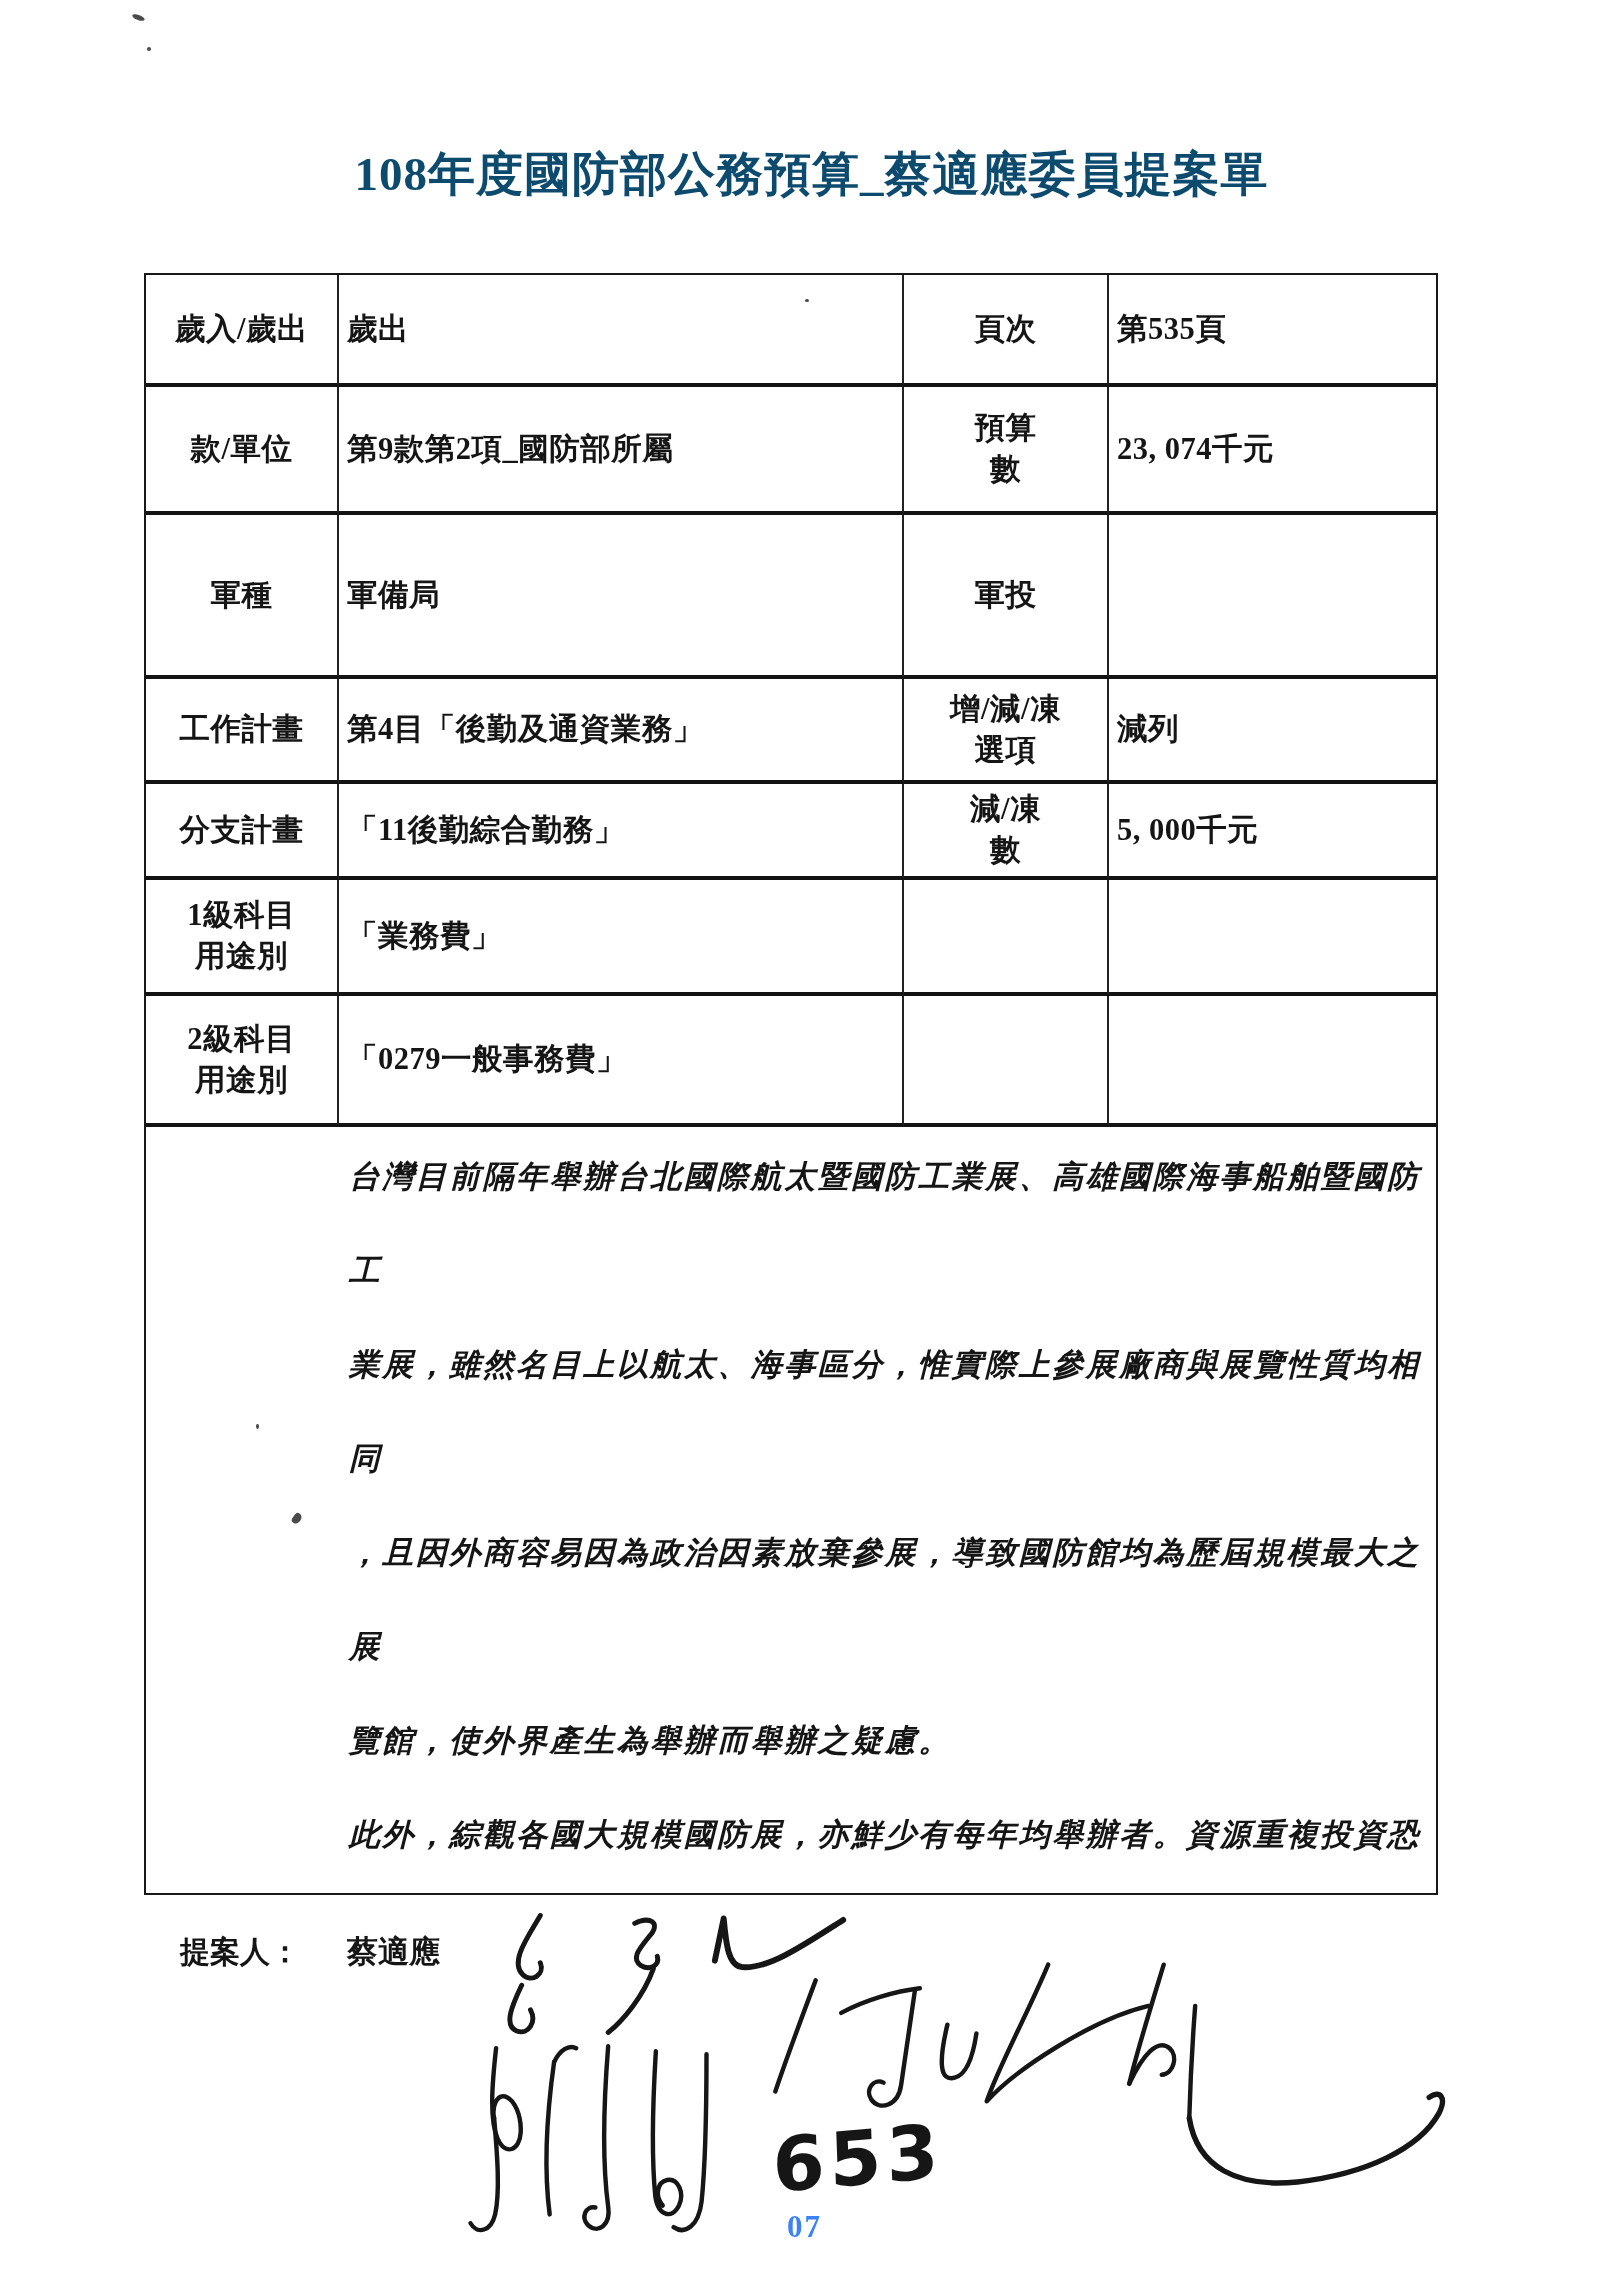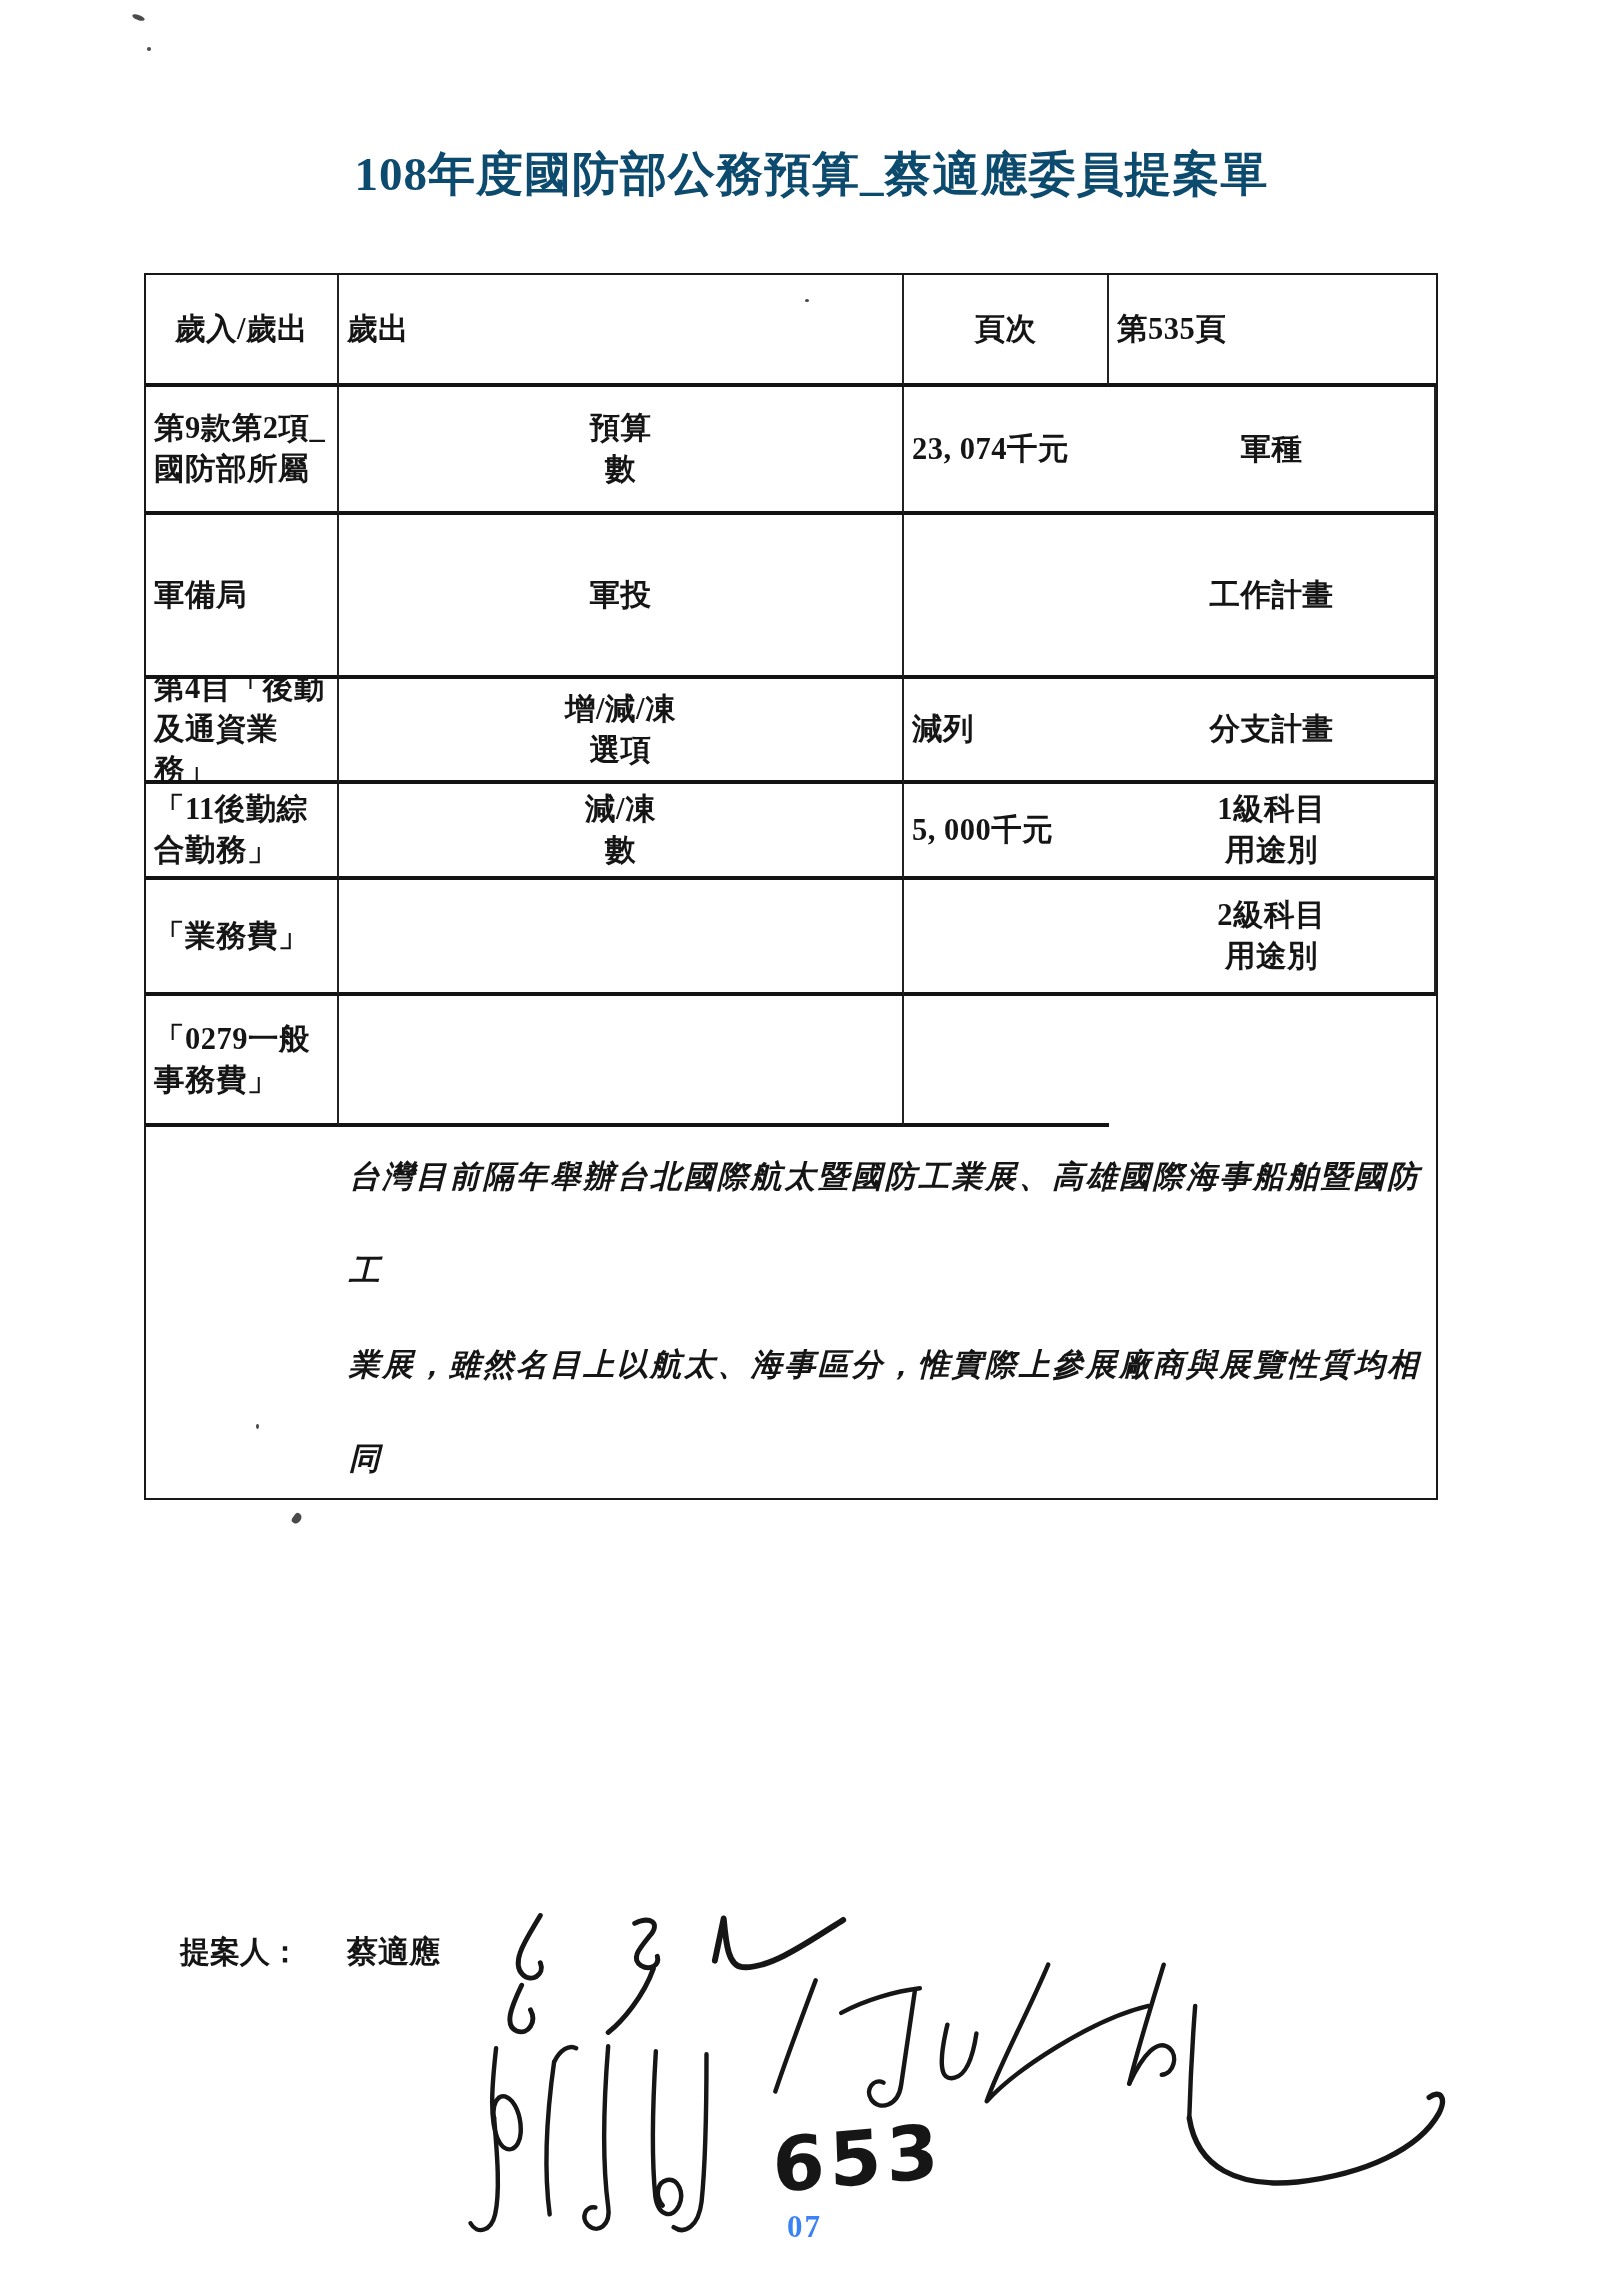--- a/index.html
+++ b/index.html
@@ -8,21 +8,21 @@
     font-family:"Liberation Serif","DejaVu Serif",serif;color:#151515;
     overflow:hidden;
   }
   
   .doc-title{
     position:absolute;top:143px;left:0;width:1623px;text-align:center;
     font-size:47px;font-weight:700;letter-spacing:1px;color:#0c4a6e;
   }
   
   .budget-table{
-    position:absolute;left:144px;top:273px;width:1294px;height:1227px;
+    position:absolute;left:144px;top:273px;width:1294px;height:1622px;
     box-sizing:border-box;border:2.9px solid #181818;border-top-width:2.5px;
     display:grid;
     grid-template-columns:193px 565px 205px 1fr;
     grid-template-rows:112px 128px 164px 105px 96px 116px 131px 1fr;
     background:#fff;
   }
   .cell{
     box-sizing:border-box;border-right:2.5px solid #222;border-bottom:4.4px solid #131313;
     display:flex;overflow:hidden;
   }
@@ -76,20 +76,21 @@
 
 <div class="doc-title">108年度國防部公務預算_蔡適應委員提案單</div>
 
 <div class="budget-table">
 
   <div class="cell label-cell">歲入/歲出</div>
   <div class="cell value-cell">歲出</div>
   <div class="cell label-cell">頁次</div>
   <div class="cell value-cell last-col">第535頁</div>
 
+  <div class="cell label-cell">款/單位</div>
   <div class="cell value-cell">第9款第2項_國防部所屬</div>
   <div class="cell label-cell">預算
 數</div>
   <div class="cell value-cell last-col">23, 074千元</div>
 
   <div class="cell label-cell">軍種</div>
   <div class="cell value-cell">軍備局</div>
   <div class="cell label-cell">軍投</div>
   <div class="cell value-cell last-col"></div>
 

